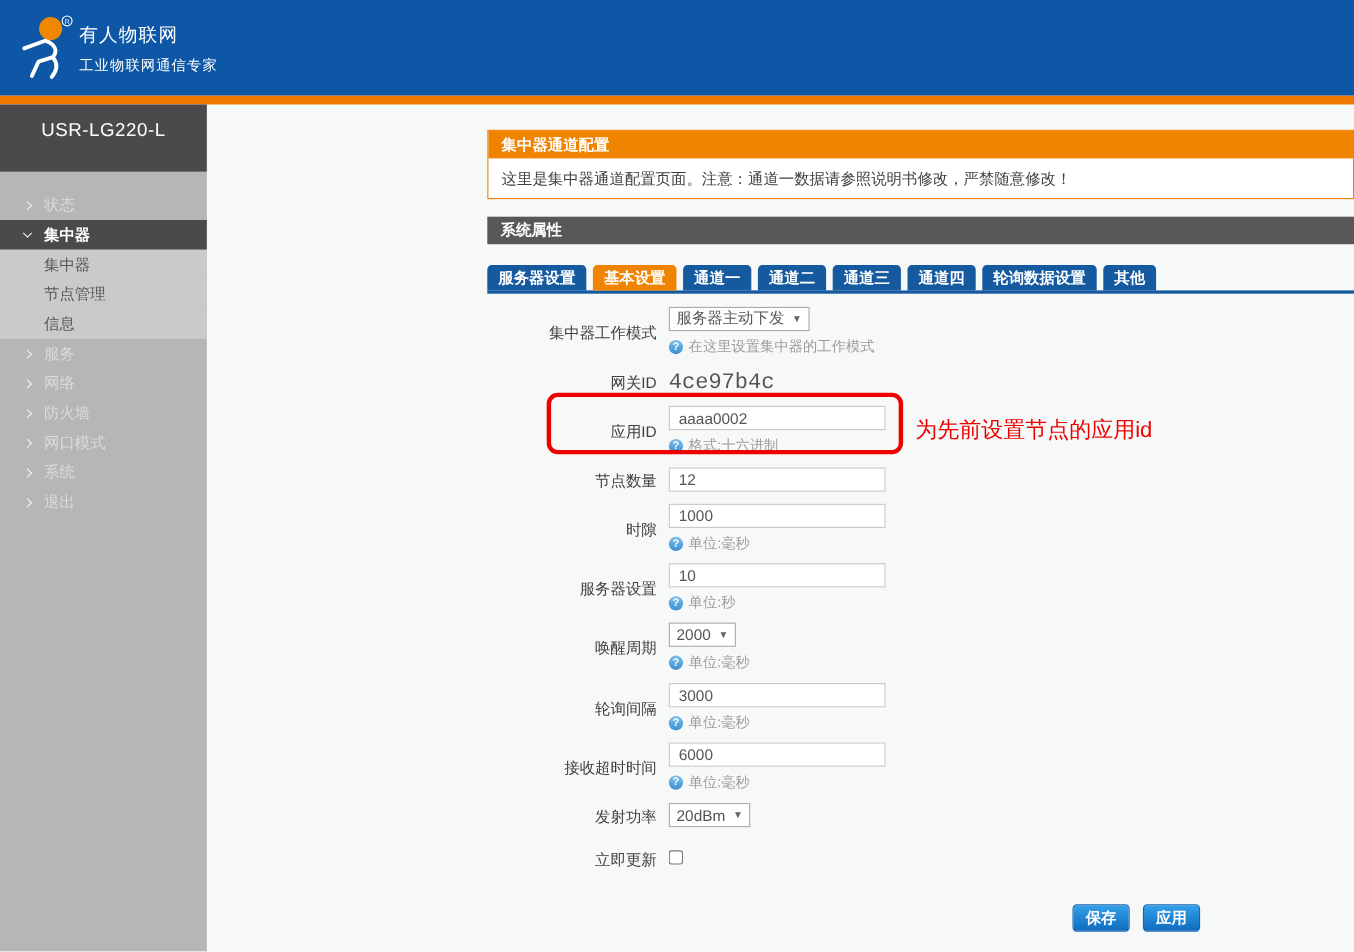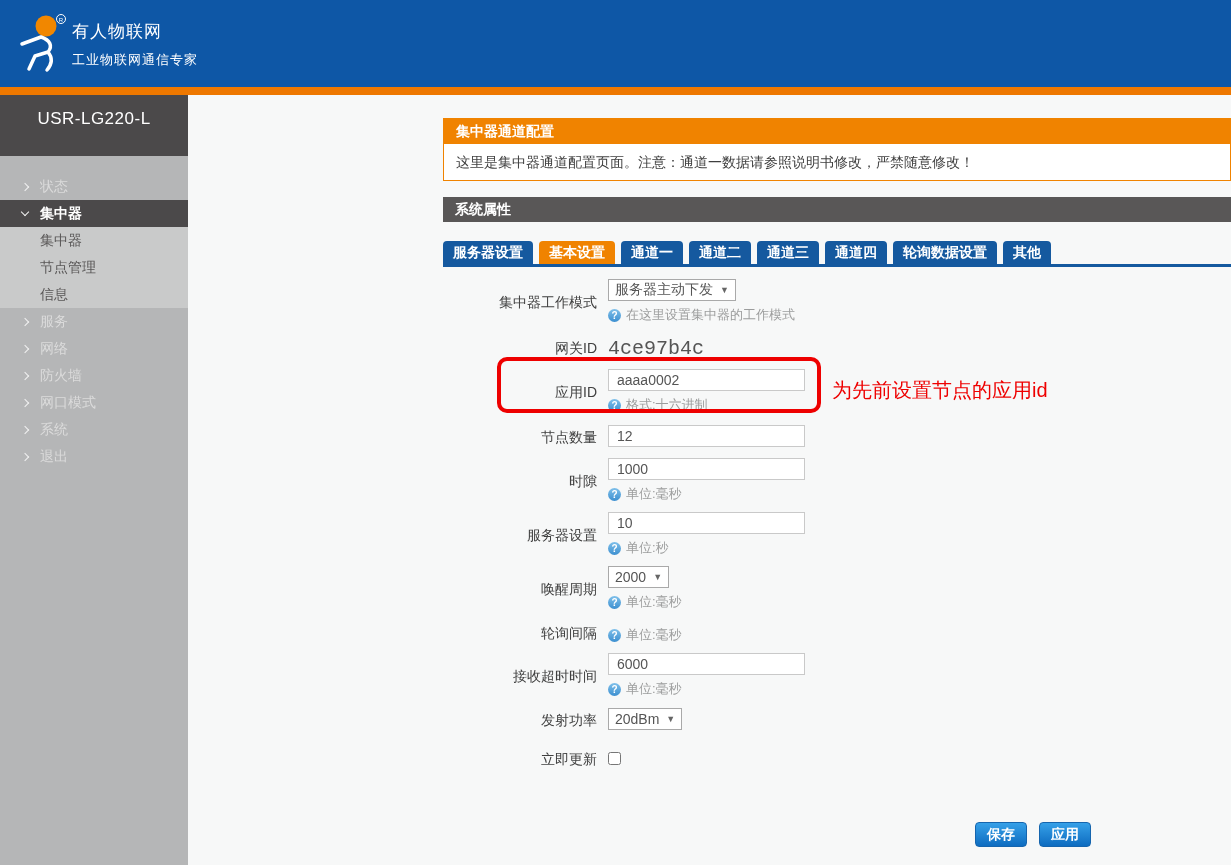--- a/index.html
+++ b/index.html
@@ -209,21 +209,21 @@
           <div class="row-ctrl"><div class="select-box">
               <span>2000</span>
               <span class="select-arrow">▼</span>
             </div><div class="help-line">
               <span class="help-icon">?</span>
               <span class="help-text">单位:毫秒</span>
             </div></div>
         </div>
         <div class="form-row">
           <div class="row-label">轮询间隔</div>
-          <div class="row-ctrl"><div class="help-line">
+          <div class="row-ctrl"><input class="txt-input" type="text" value="3000" style=""><div class="help-line">
               <span class="help-icon">?</span>
               <span class="help-text">单位:毫秒</span>
             </div></div>
         </div>
         <div class="form-row">
           <div class="row-label">接收超时时间</div>
           <div class="row-ctrl"><input class="txt-input" type="text" value="6000" style=""><div class="help-line">
               <span class="help-icon">?</span>
               <span class="help-text">单位:毫秒</span>
             </div></div>

